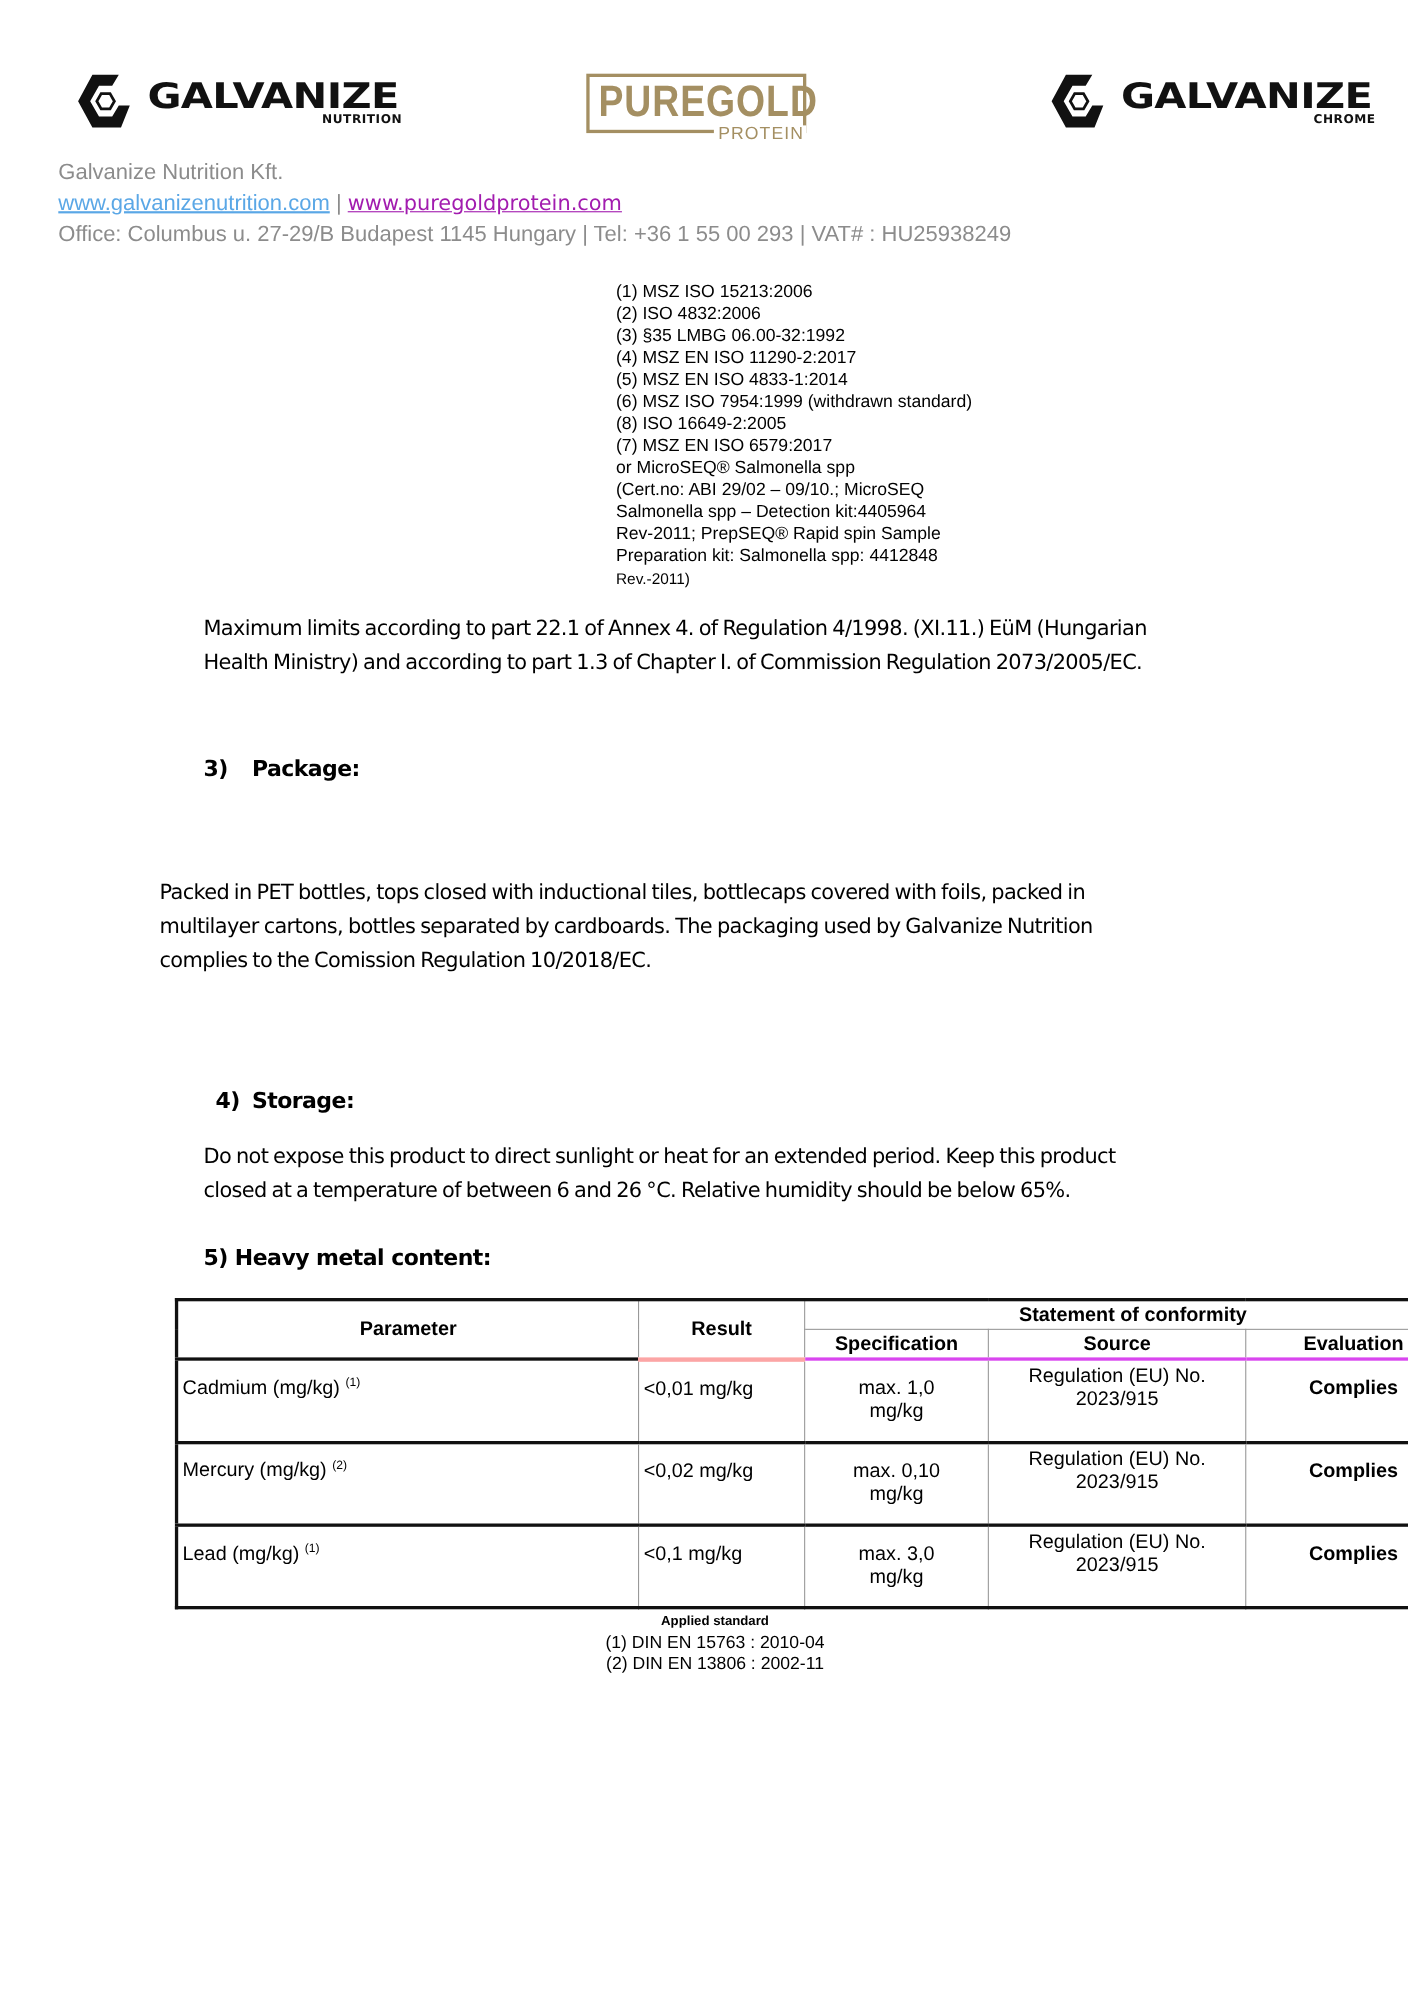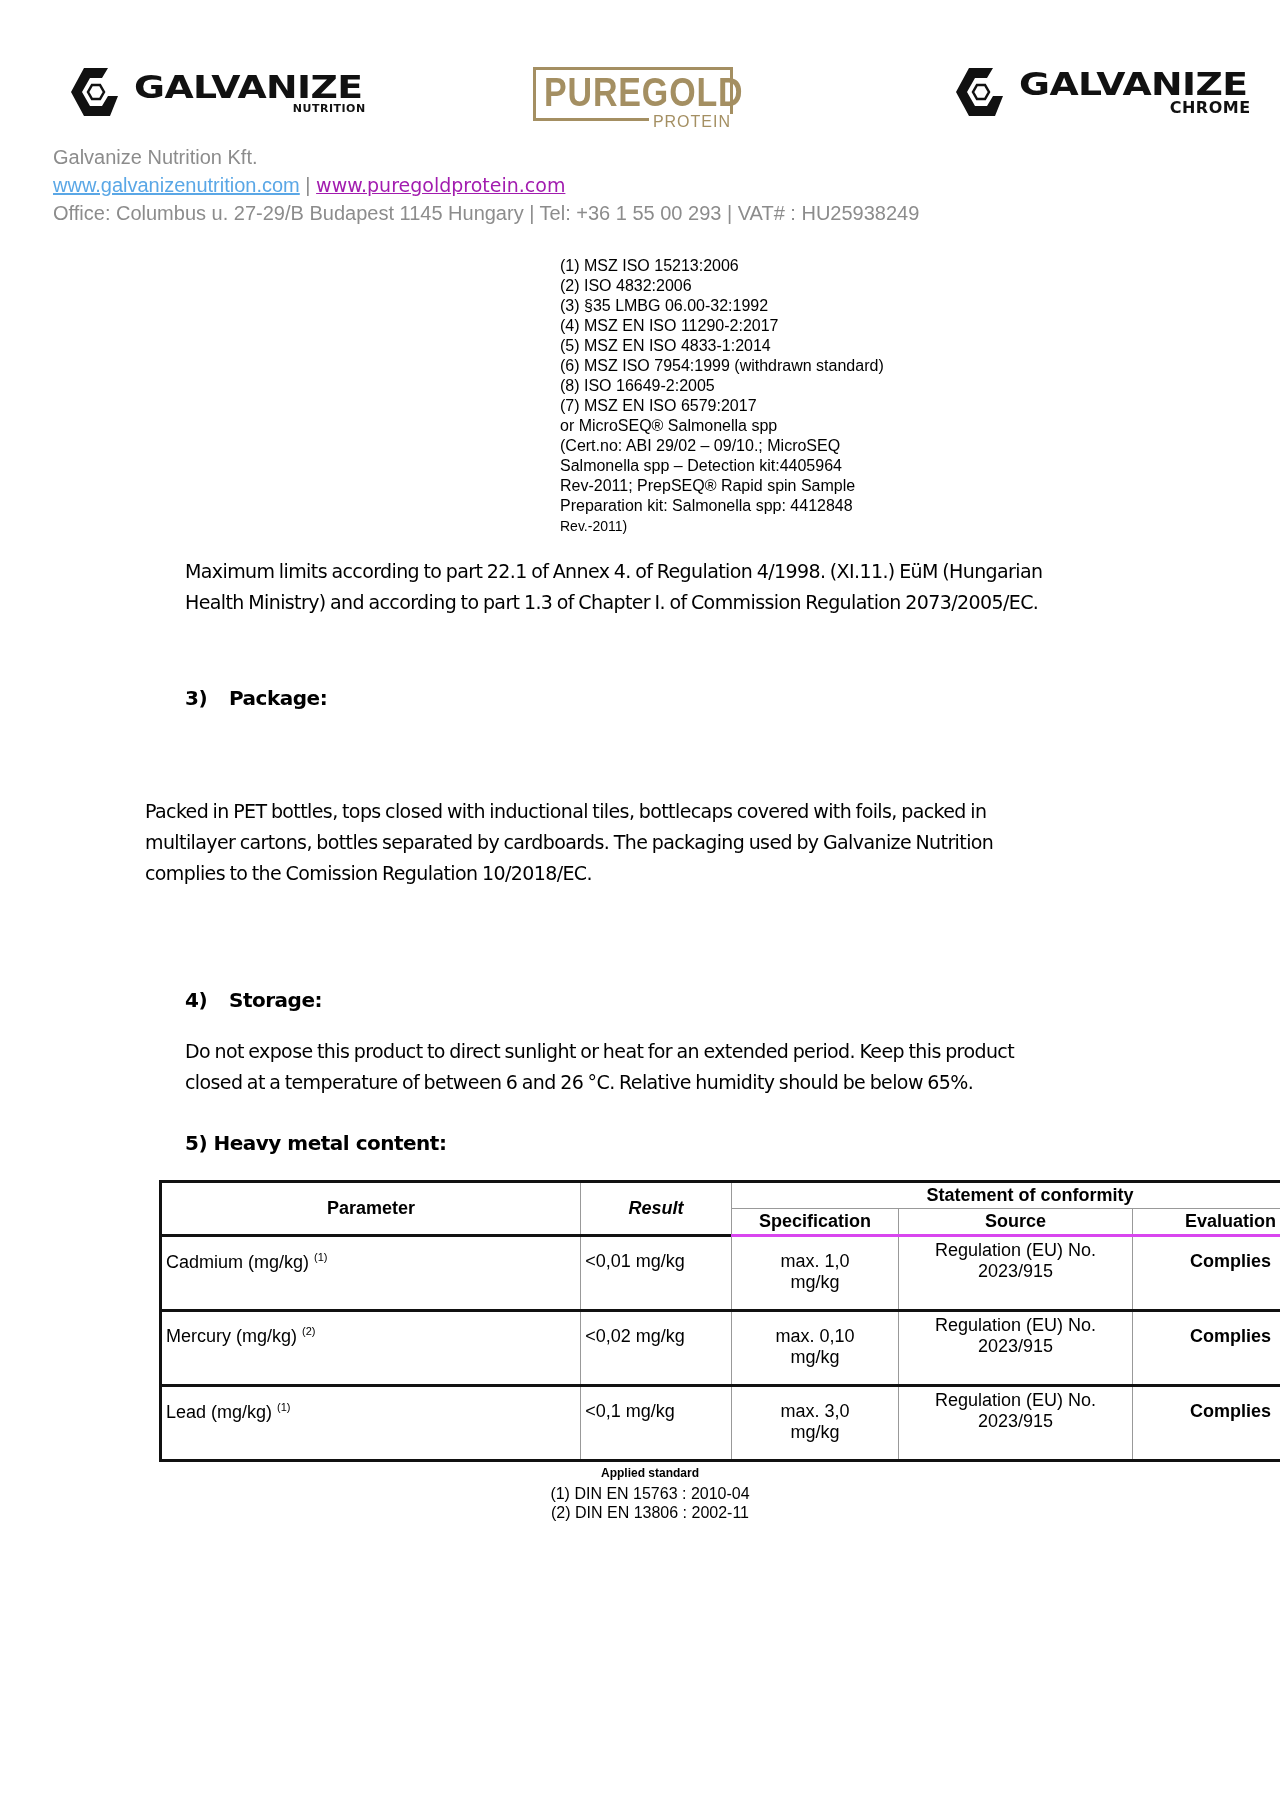--- a/index.html
+++ b/index.html
@@ -60,21 +60,21 @@
   <span class="pg-sub">PROTEIN</span>
 </div>
 
 <div class="abs logo-galv" style="left:955px; top:66px;">
   <svg width="56" height="52" viewBox="0 0 56 52">
     <polygon points="14,2 38,2 32,12 20,12 12,26 20,40 32,40 38,30 48,30 40,50 14,50 1,26" fill="#111"></polygon>
     <polygon points="22,19 30,19 34,26 30,33 22,33 18,26" fill="none" stroke="#111" stroke-width="2.5"></polygon>
   </svg>
   <div class="galv-text">
     <span class="galv-word">GALVANIZE</span>
-    <span class="galv-sub" style="margin-right:-38px; font-size:16px;">CHROME</span>
+    <span class="galv-sub" style="margin-right:-38px; font-size:11px;">CHROME</span>
   </div>
 </div>
 
 <div class="abs company" style="left:53px; top:143px;">
   <div>Galvanize Nutrition Kft.</div>
   <div>
     <a class="link1">www.galvanizenutrition.com</a>
     <span class="sep">|</span>
     <a class="link2">www.puregoldprotein.com</a>
   </div>
@@ -105,42 +105,42 @@
 
 <div class="abs heading" style="left:185px; top:686px;">
   <span class="num">3)</span><span>Package:</span>
 </div>
 <div class="abs para" style="left:145px; top:796px;">
   <div>Packed in PET bottles, tops closed with inductional tiles, bottlecaps covered with foils, packed in</div>
   <div>multilayer cartons, bottles separated by cardboards. The packaging used by Galvanize Nutrition</div>
   <div>complies to the Comission Regulation 10/2018/EC.</div>
 </div>
 
-<div class="abs heading" style="left:185px; top:988px;">
+<div class="abs heading" style="left:185px; top:988px;text-align:center;">
   <span class="num">4)</span><span>Storage:</span>
 </div>
 <div class="abs para" style="left:185px; top:1036px;">
   <div>Do not expose this product to direct sunlight or heat for an extended period. Keep this product</div>
   <div>closed at a temperature of between 6 and 26 °C. Relative humidity should be below 65%.</div>
 </div>
 
 <div class="abs heading" style="left:185px; top:1131px;">5) Heavy metal content:</div>
 
 <table class="hm abs" style="left:159px; top:1180px; width:1172px;">
   <colgroup>
     <col style="width:354px">
       <col style="width:127px">
       <col style="width:141px">
       <col style="width:197px">
       <col style="width:166px">
   </colgroup>
   <thead>
     <tr style="height:27px;">
       <th rowspan="2" style="border-bottom:3px solid #111;">Parameter</th>
-      <th rowspan="2" style="border-bottom:1px solid #fca5a5;font-style:italic;">Result</th>
+      <th rowspan="2" style="border-bottom:4px solid #fca5a5;">Result</th>
       <th colspan="3">Statement of conformity</th>
     </tr>
     <tr class="h2" style="height:27px;">
       <th>Specification</th>
       <th>Source</th>
       <th>Evaluation</th>
     </tr>
   </thead>
   <tbody>
     <tr class="row">

